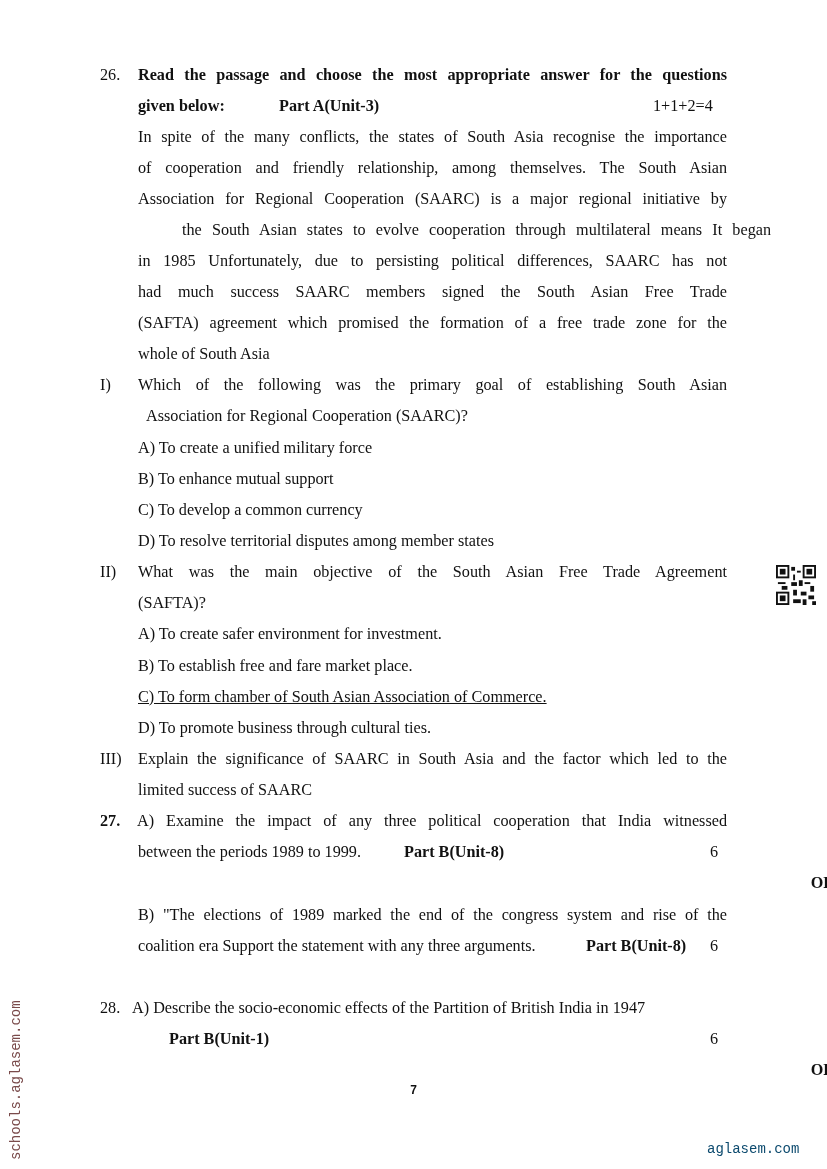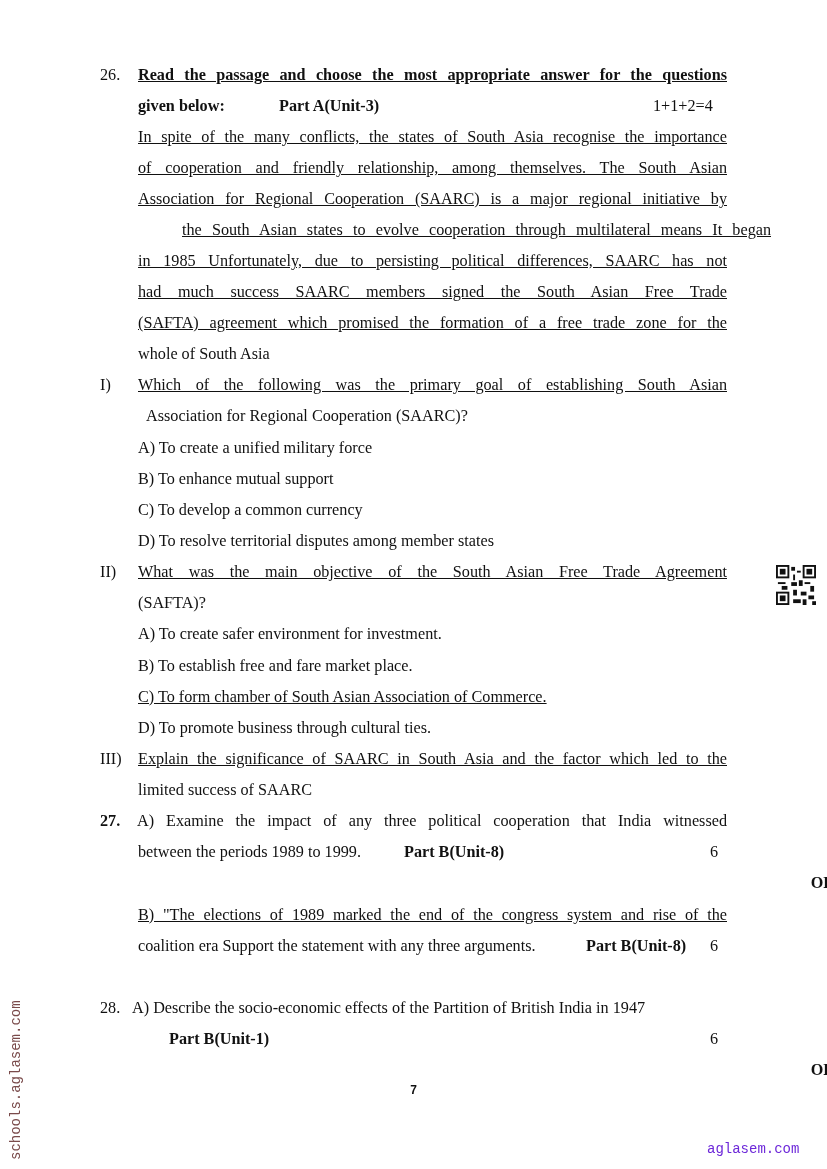--- a/index.html
+++ b/index.html
@@ -1,29 +1,29 @@
 <!DOCTYPE html>
 <html><head>
 <meta charset="utf-8">
 <style>
   html, body { margin: 0; padding: 0; background: #ffffff; }
   body { width: 827px; height: 1169px; position: relative; overflow: hidden;
          font-family: "Liberation Serif", "DejaVu Serif", serif; color: #111; }
   .line { position: absolute; font-size: 16.2px; line-height: 20px; white-space: nowrap; }
-  .just { text-align: justify; text-align-last: justify; width: 589px; left: 138px; text-decoration: underline; }
+  .just { text-align: justify; text-align-last: justify; width: 589px; left: 138px; }
   .num { position: absolute; font-size: 16.2px; line-height: 20px; }
   .b { font-weight: bold; }
   .right { position: absolute; font-size: 16.2px; line-height: 20px; }
   .center { position: absolute; left: 8px; width: 827px; text-align: right; font-size: 16.2px; line-height: 20px; }
   .pageno { position: absolute; left: 0; width: 827px; text-align: center; top: 1083px;
             font-family: "Liberation Sans", "DejaVu Sans", sans-serif; font-weight: bold; font-size: 12px; }
   .wm-left { position: absolute; left: 8px; top: 1160px; transform-origin: left top; transform: rotate(-90deg);
              font-family: "Liberation Mono", "DejaVu Sans Mono", monospace; font-size: 14px; color: #7a4b4b; white-space: nowrap; }
   .wm-right { position: absolute; left: 707px; top: 1141px; font-family: "Liberation Mono", "DejaVu Sans Mono", monospace;
-              font-size: 14px; color: #6d28d9; white-space: nowrap; }
+              font-size: 14px; color: #0c4a6e; white-space: nowrap; }
   .qr { position: absolute; left: 776px; top: 565px; width: 40px; height: 40px; }
 </style>
 </head>
 <body>
 
 <span class="num" style="left:100px;top:65px;">26.</span>
 <span class="line b just" style="top:65px;">Read the passage and choose the most appropriate answer for the questions</span>
 <span class="line b" style="left:138px;top:96px;">given below:</span>
 <span class="line b" style="left:279px;top:96px;">Part A(Unit-3)</span>
 <span class="right" style="left:653px;top:96px;">1+1+2=4</span>

